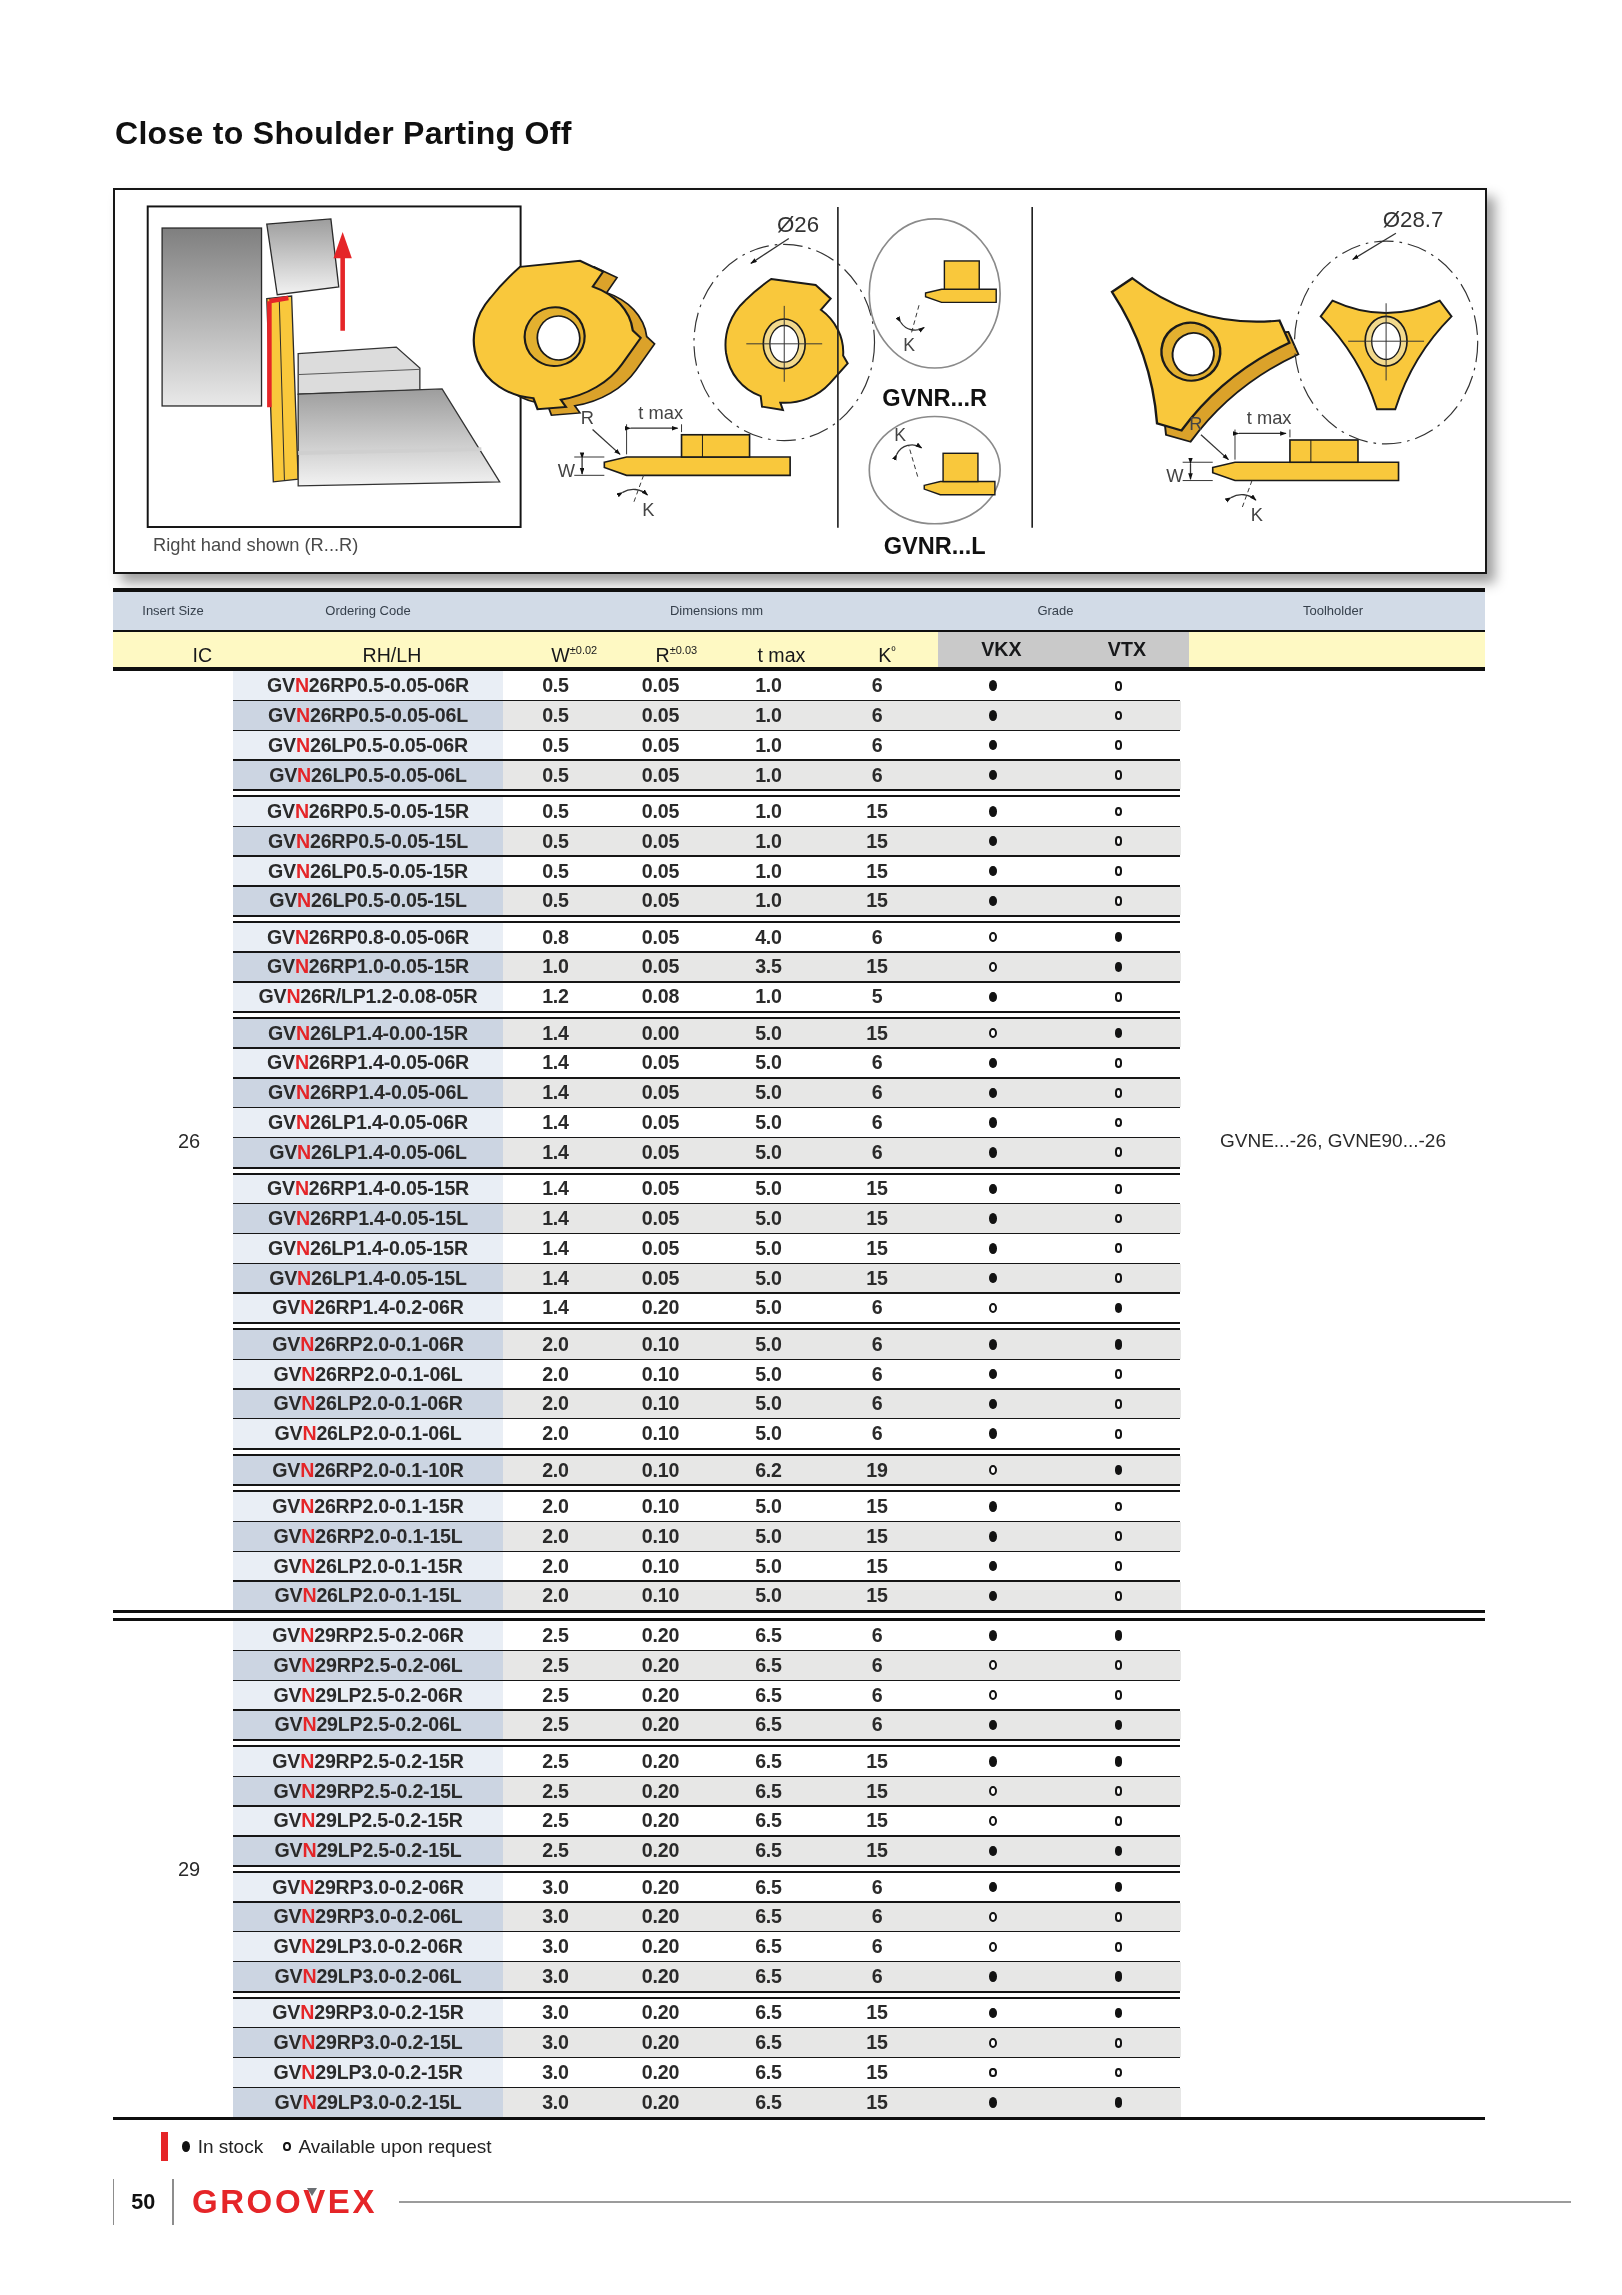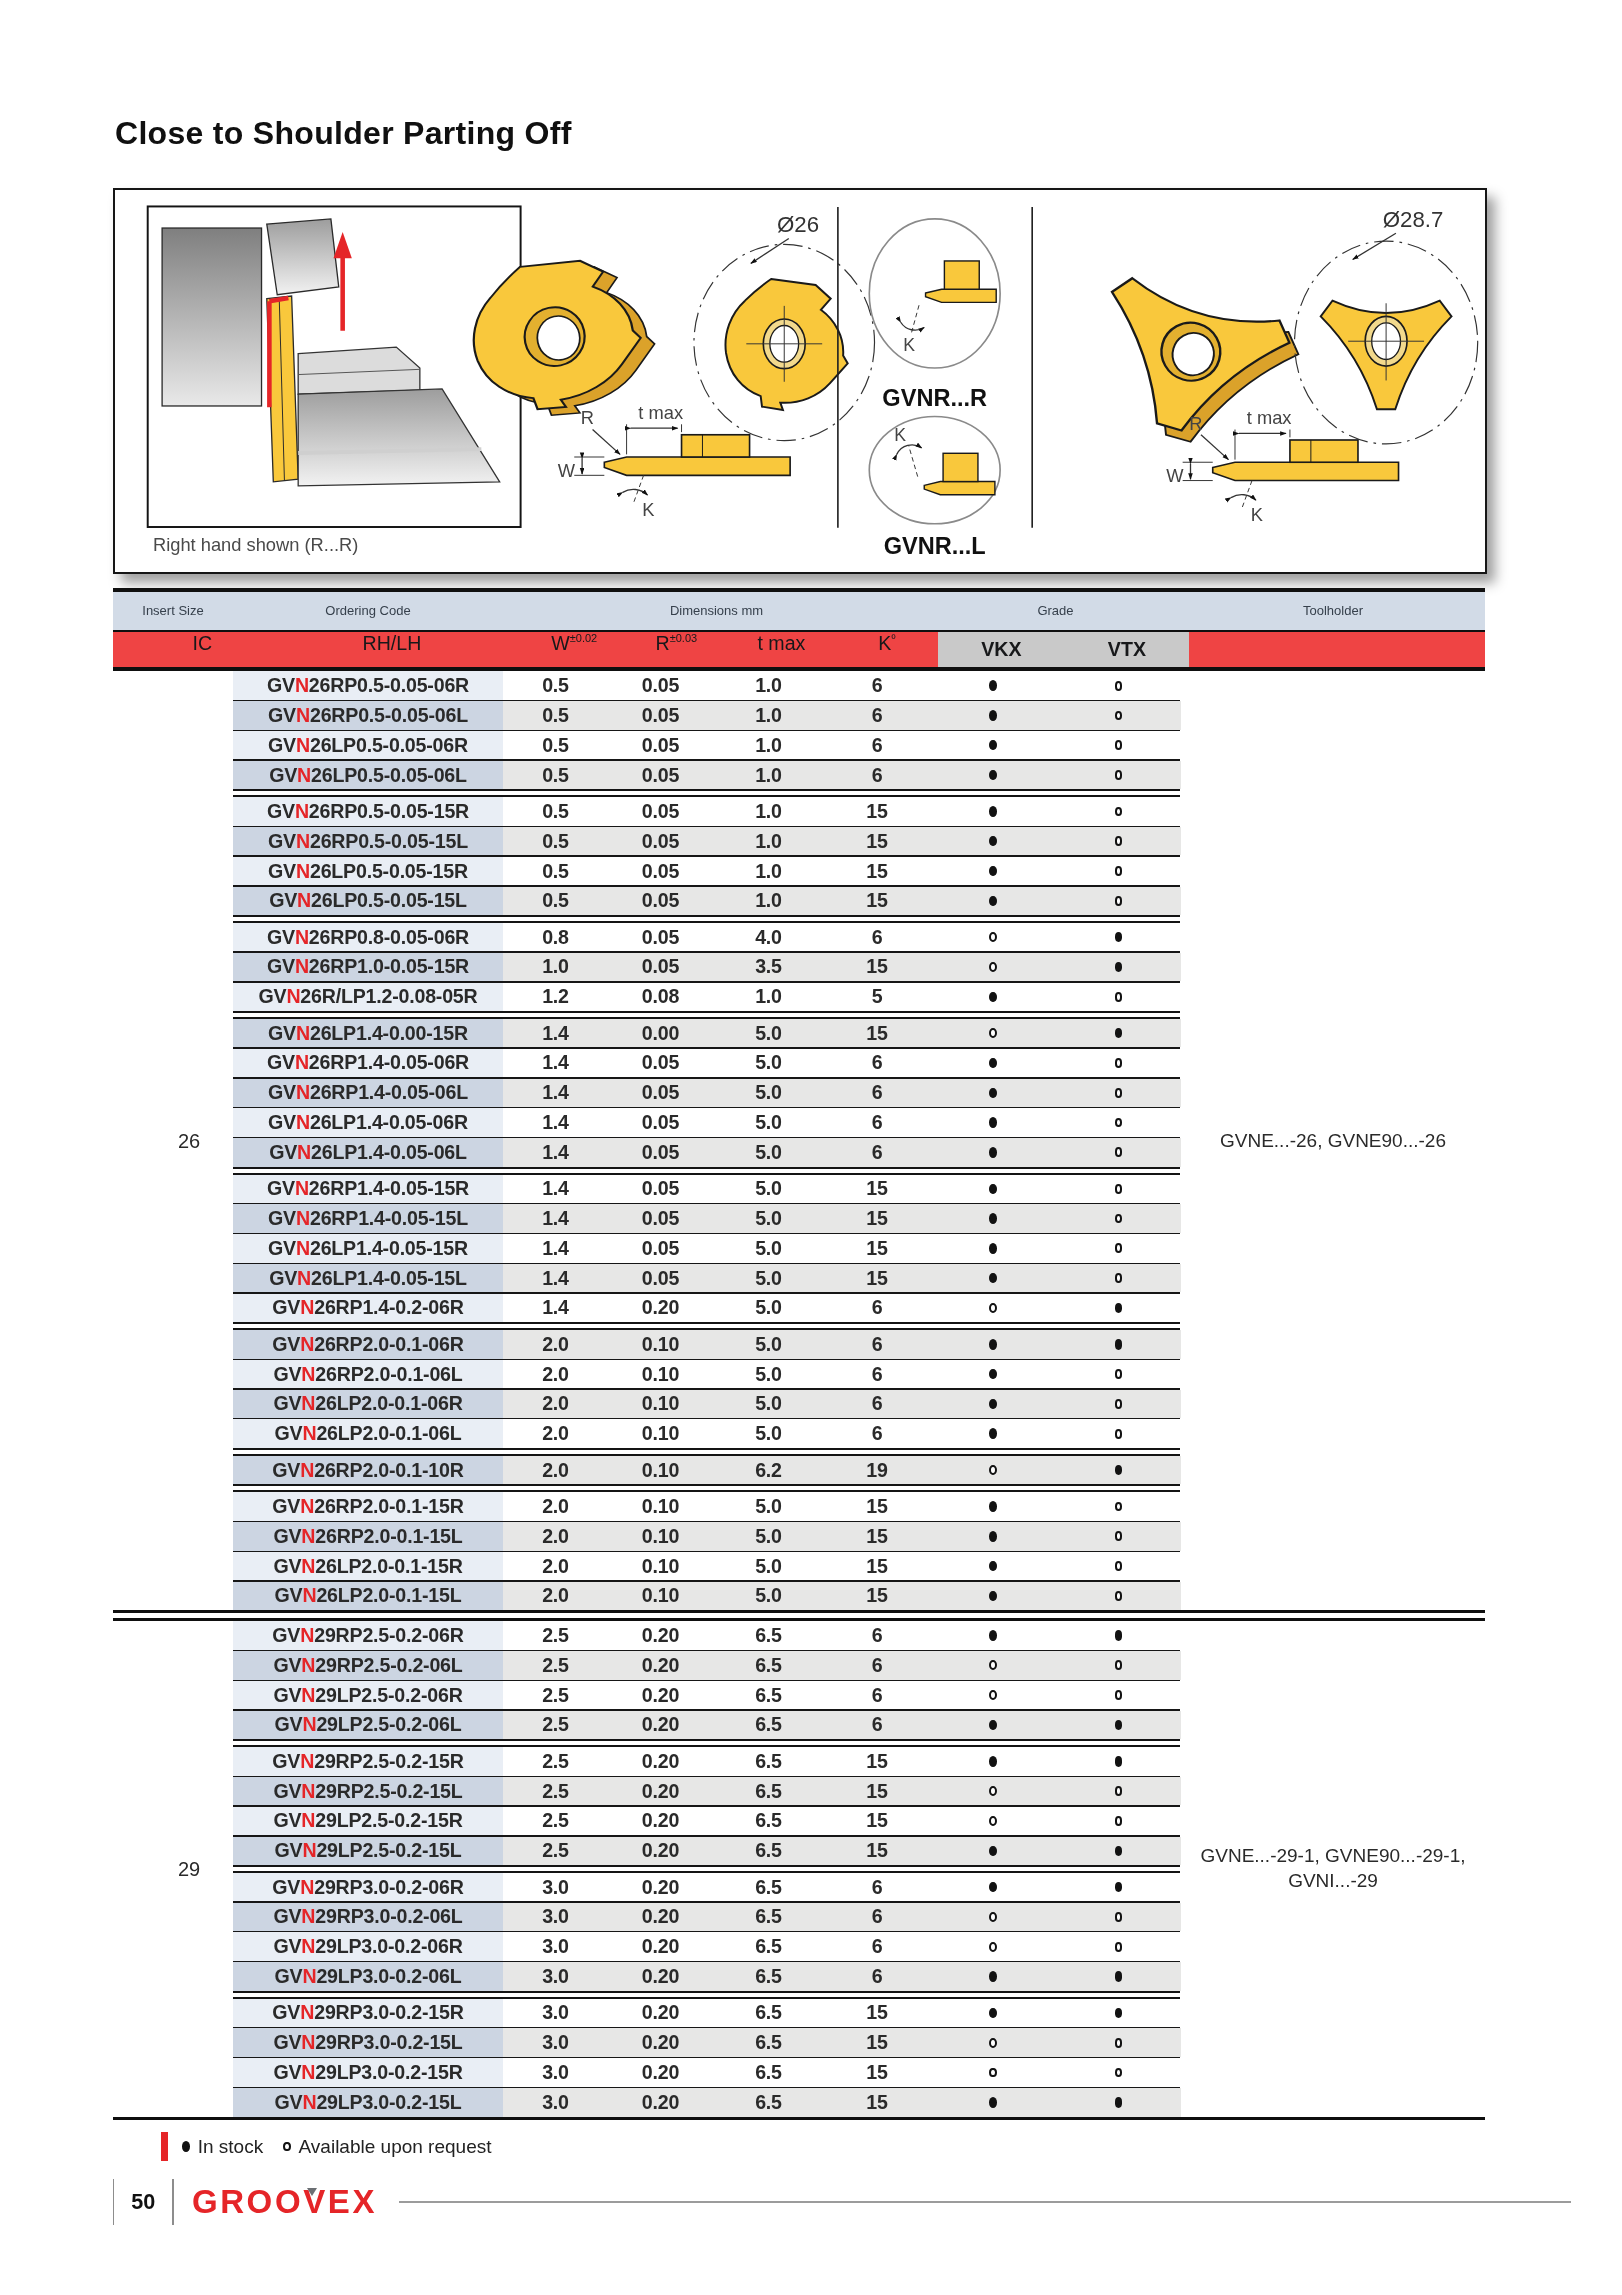--- a/index.html
+++ b/index.html
@@ -9,21 +9,21 @@
     color:#101010;letter-spacing:0.3px;}
   
   #figure-box{position:absolute;left:113px;top:188px;width:1370px;height:382px;
     border:2.6px solid #161616;background:#fff;box-shadow:7.9px 9.2px 11.8px rgba(0,0,0,.38);}
   #figure-box svg{display:block;}
   
   #catalog-table{position:absolute;left:113px;top:588px;width:1372px;font-size:19.6px;color:#2a2a2a;}
   .hline6{width:1372px;height:3.9px;background:#0f0f0f;}
   .hline4{width:1372px;height:2.6px;background:#0f0f0f;}
   .thead1{display:flex;height:38px;background:#d2dbe7;align-items:center;color:#36404c;font-size:13px;}
-  .thead2{display:flex;height:35px;background:#ef4444;align-items:flex-start;color:#17181a;font-size:19.6px;padding-left:31px;}
+  .thead2{display:flex;height:35px;background:#fef9c3;align-items:flex-end;color:#17181a;font-size:19.6px;padding-left:31px;}
   .thead1 span,.thead2 span{text-align:center;}
   .c0{width:120px;}.c1{width:270px;}.c2{width:105px;}.c3{width:105px;}.c4{width:111px;}
   .c5{width:106px;}.c6{width:126px;}.c7{width:125px;}.c8{width:304px;}
   .gradewrap{display:flex;width:251px;background:#c9c9c9;height:35px;align-items:center;}
   .bold{font-weight:bold;}
   sup.tol{font-size:11px;vertical-align:super;letter-spacing:0;}
   .row{display:flex;height:28.5px;align-items:center;letter-spacing:-0.2px;font-weight:bold;}
   .row .cell{height:100%;display:flex;align-items:center;justify-content:center;}
   .row .c1{background:#e9eef5;}
   .row.alt .c1{background:#ccd5e2;}
@@ -1145,24 +1145,20 @@
           <span class="cell cd c5">15</span>
           <span class="cell cd c6">
             <span class="dot f"></span>
           </span>
           <span class="cell cd c7">
             <span class="dot f"></span>
           </span>
           <span class="cell c8"></span>
         </div>
         <div class="ic-label">29</div>
-        <div class="tool-label">
-          <div>GVNE...-29-1, GVNE90...-29-1,</div>
-          <div>GVNI...-29</div>
-        </div>
       </div>
     </div>
   <div class="hline6"></div>
 </div>
 
 <div id="legend">
   <span class="bar"></span>
   <span class="dot f"></span>
   <span class="lg-label">In stock</span>
   <span class="dot o"></span>

